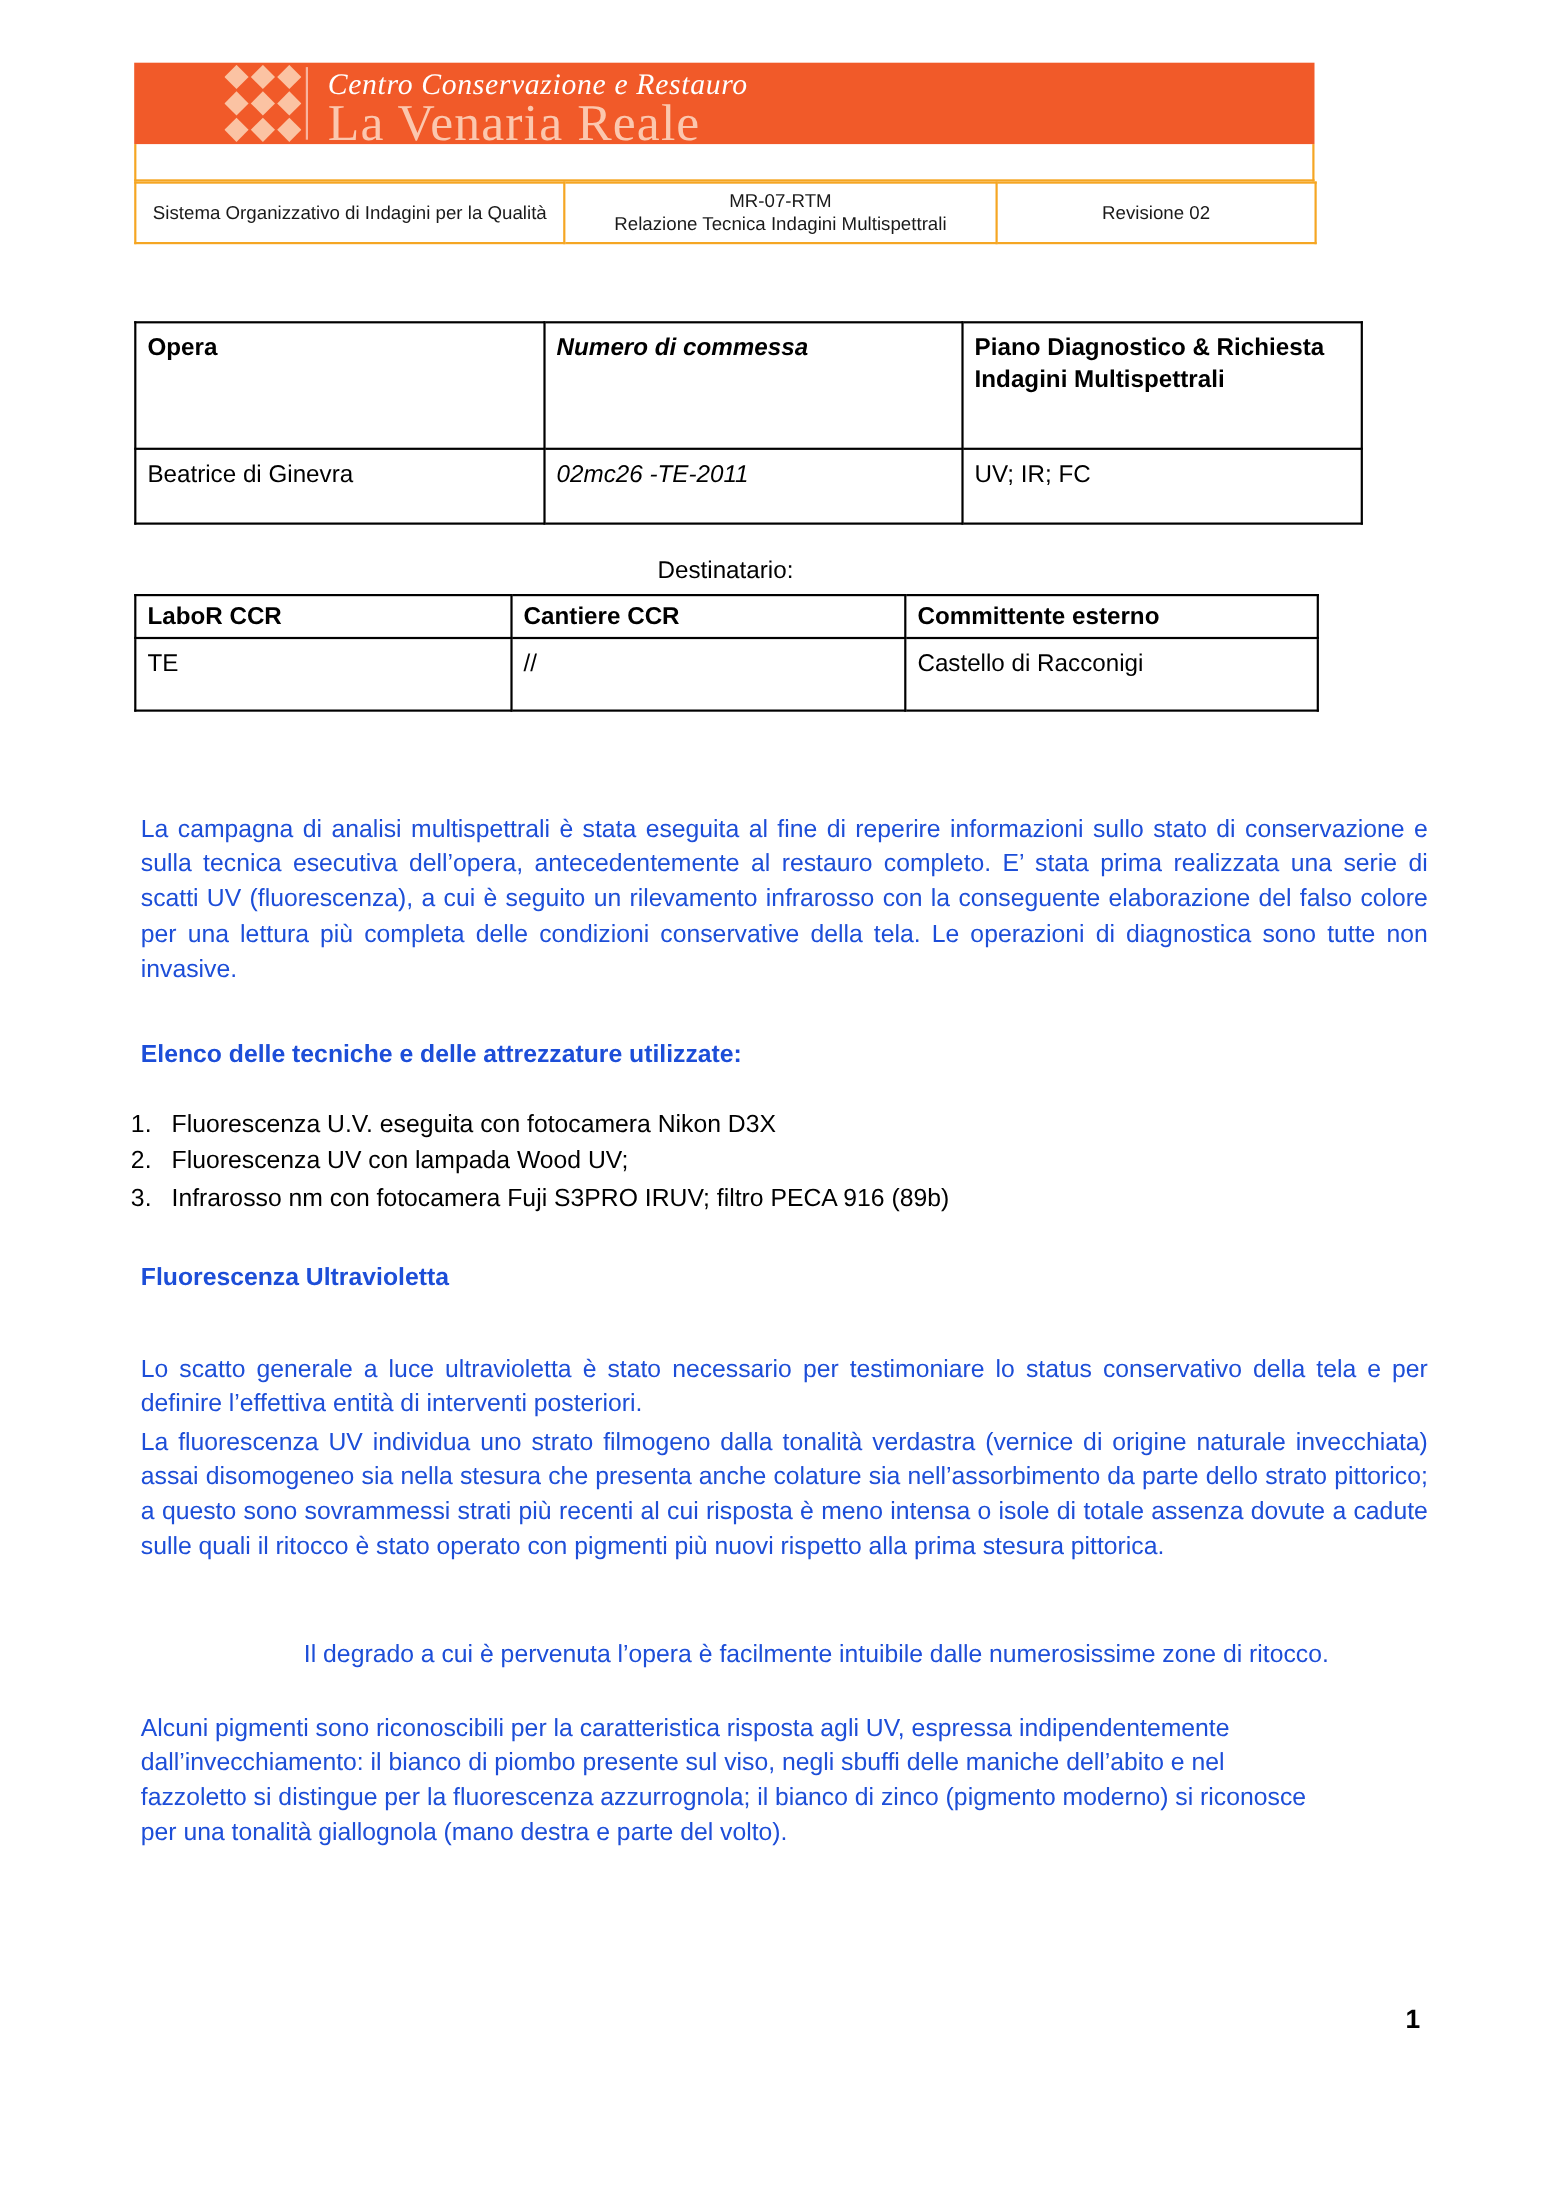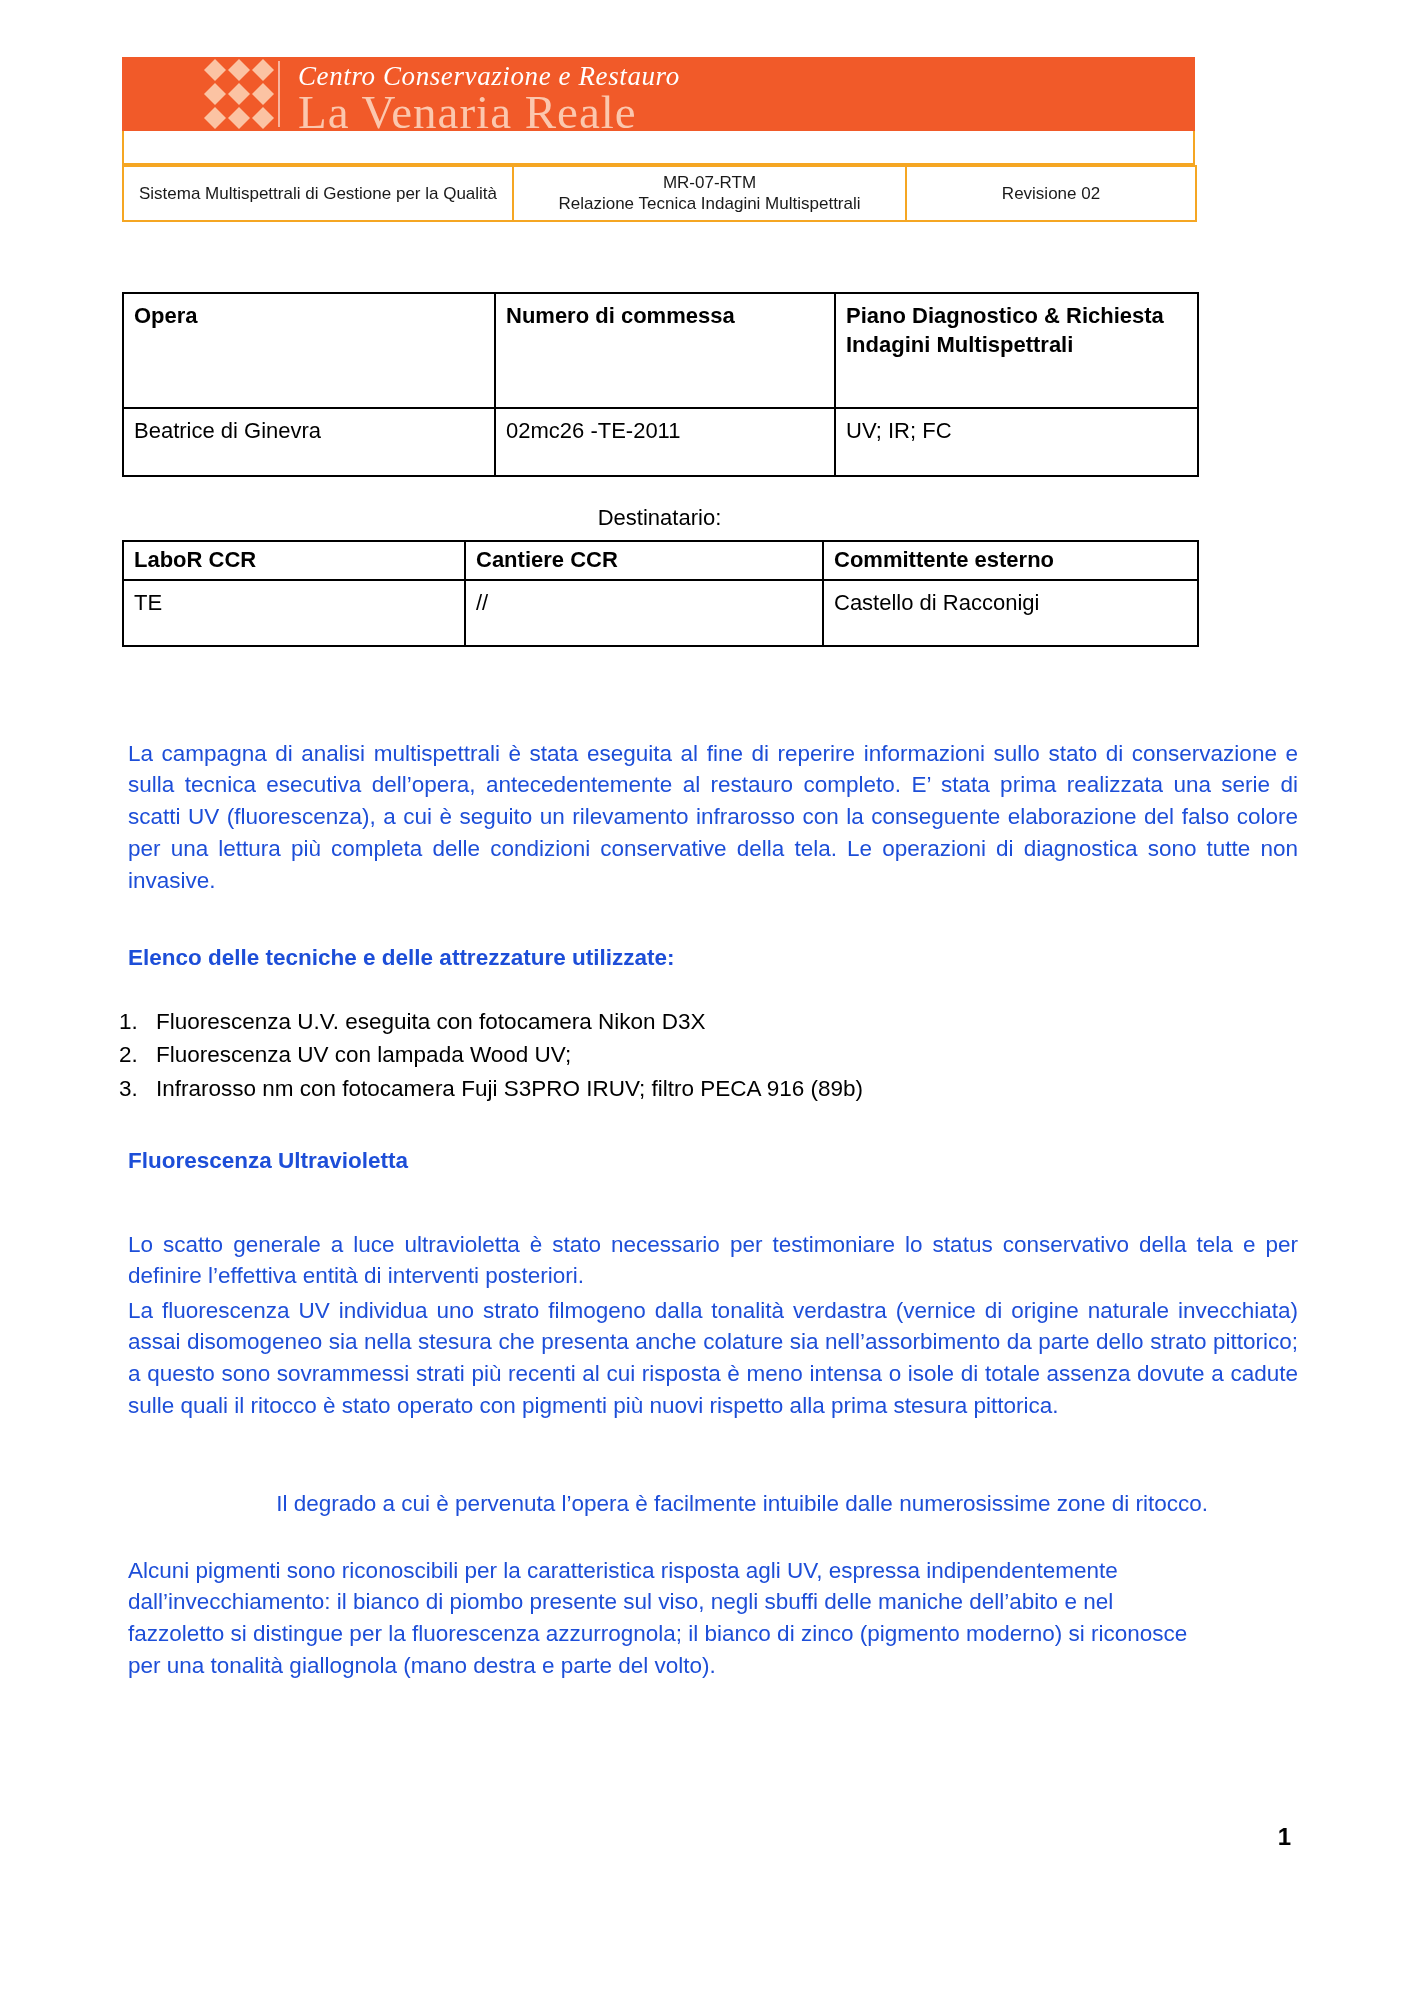--- a/index.html
+++ b/index.html
@@ -134,21 +134,21 @@
   }
 
   #table-opera {
     position: absolute;
     left: 122px;
     top: 292px;
     width: 1075px;
     padding-left: 39px;
   }
   #table-opera .c1 { width: 372px; }
-  #table-opera .c2 { width: 340px; }
+  #table-opera .c2 { width: 380px; font-style: italic; }
   #table-opera .c3 { width: 363px; }
   #table-opera tr.row-head td { height: 115px; }
   #table-opera tr.row-body td { height: 68px; }
 
   .destinatario-label {
     position: absolute;
     left: 122px;
     top: 505px;
     width: 1075px;
     text-align: center;
@@ -275,21 +275,21 @@
         <div class="brand-top">Centro Conservazione e Restauro</div>
         <div class="brand-bottom">La Venaria Reale</div>
       </div>
     </div>
 
     <div class="header-spacer"></div>
 
     <table class="hdr-table">
       <tbody>
           <tr>
-        <td class="hdr-c1">Sistema Multispettrali di Gestione per la Qualità</td>
+        <td class="hdr-c1">Sistema Organizzativo di Indagini per la Qualità</td>
         <td class="hdr-c2">
           <div>MR-07-RTM</div>
           <div>Relazione Tecnica Indagini Multispettrali</div>
         </td>
         <td class="hdr-c3">Revisione 02</td>
       </tr>
     </tbody>
       </table>
   </div>
 

